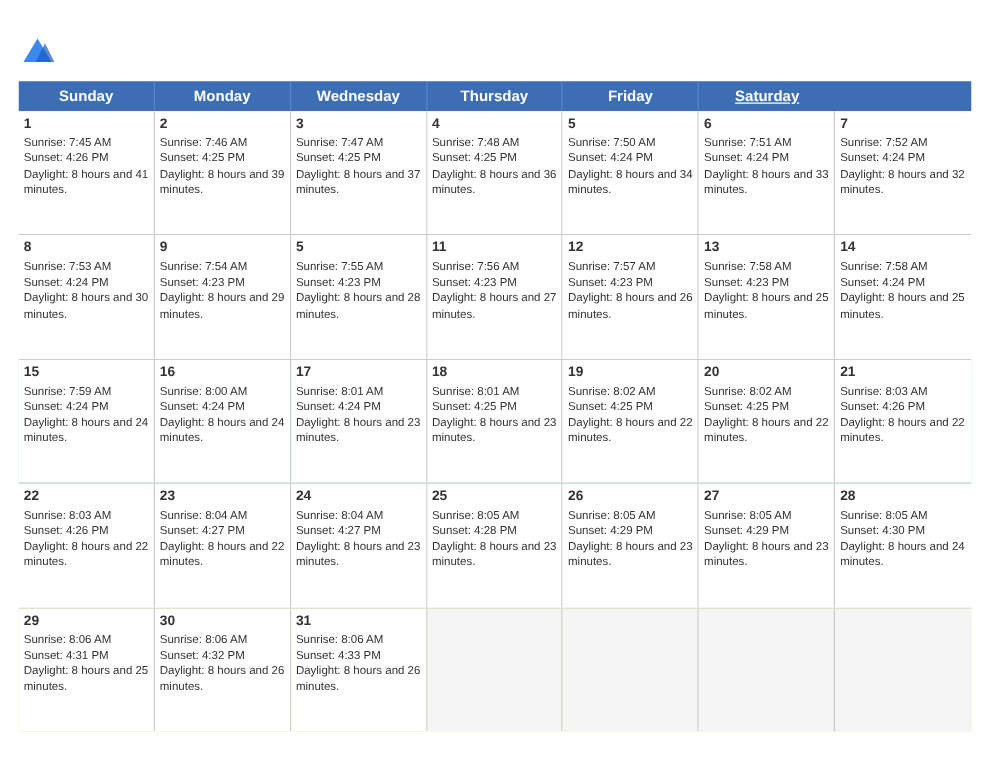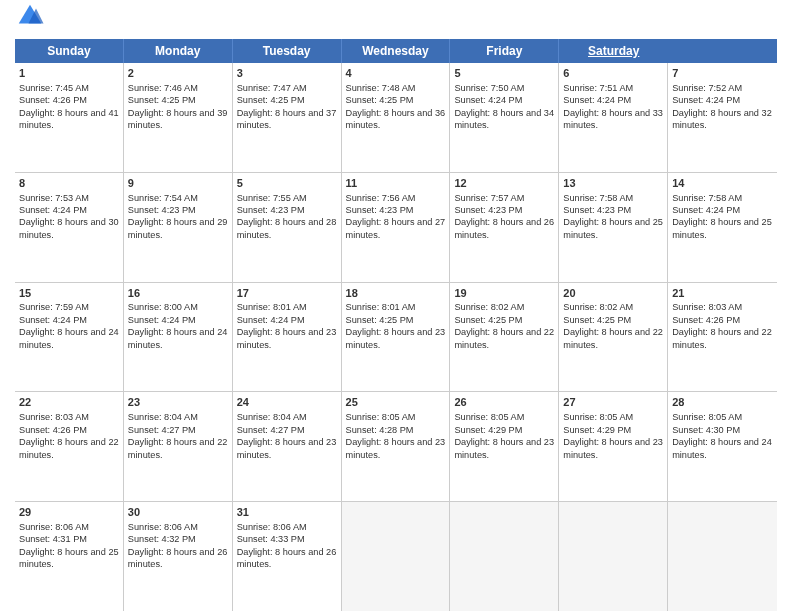--- a/index.html
+++ b/index.html
@@ -6,21 +6,21 @@
     body {
       width: 792px;
       height: 612px;
       font-family: Arial, sans-serif;
       background: #fff;
       overflow: hidden;
     }
     .page {
       width: 792px;
       height: 612px;
-      padding: 1px 15px;
+      padding: 27px 15px;
       display: flex;
       flex-direction: column;
     }
     .header {
       display: flex;
       justify-content: space-between;
       align-items: flex-start;
       margin-bottom: 8px;
     }
     .logo {
@@ -120,22 +120,22 @@
     <div class="title-block">
       <div class="main-title"></div>
       <div class="subtitle"></div>
     </div>
   </div>
 
   <div class="calendar">
     <div class="cal-header-row">
     <div class="cal-header-cell">Sunday</div>
         <div class="cal-header-cell">Monday</div>
-        <div class="cal-header-cell">Tuesday</div>
         <div class="cal-header-cell">Wednesday</div>
+        <div class="cal-header-cell">Thursday</div>
         <div class="cal-header-cell">Friday</div>
         <div class="cal-header-cell">Saturday</div>
       </div>
     <div class="cal-body">
     <div class="cal-week">
           <div class="cal-cell"><span class="day-num">1</span>Sunrise: 7:45 AM<br>Sunset: 4:26 PM<br>Daylight: 8 hours and 41 minutes.</div>
           <div class="cal-cell"><span class="day-num">2</span>Sunrise: 7:46 AM<br>Sunset: 4:25 PM<br>Daylight: 8 hours and 39 minutes.</div>
           <div class="cal-cell"><span class="day-num">3</span>Sunrise: 7:47 AM<br>Sunset: 4:25 PM<br>Daylight: 8 hours and 37 minutes.</div>
           <div class="cal-cell"><span class="day-num">4</span>Sunrise: 7:48 AM<br>Sunset: 4:25 PM<br>Daylight: 8 hours and 36 minutes.</div>
           <div class="cal-cell"><span class="day-num">5</span>Sunrise: 7:50 AM<br>Sunset: 4:24 PM<br>Daylight: 8 hours and 34 minutes.</div>

